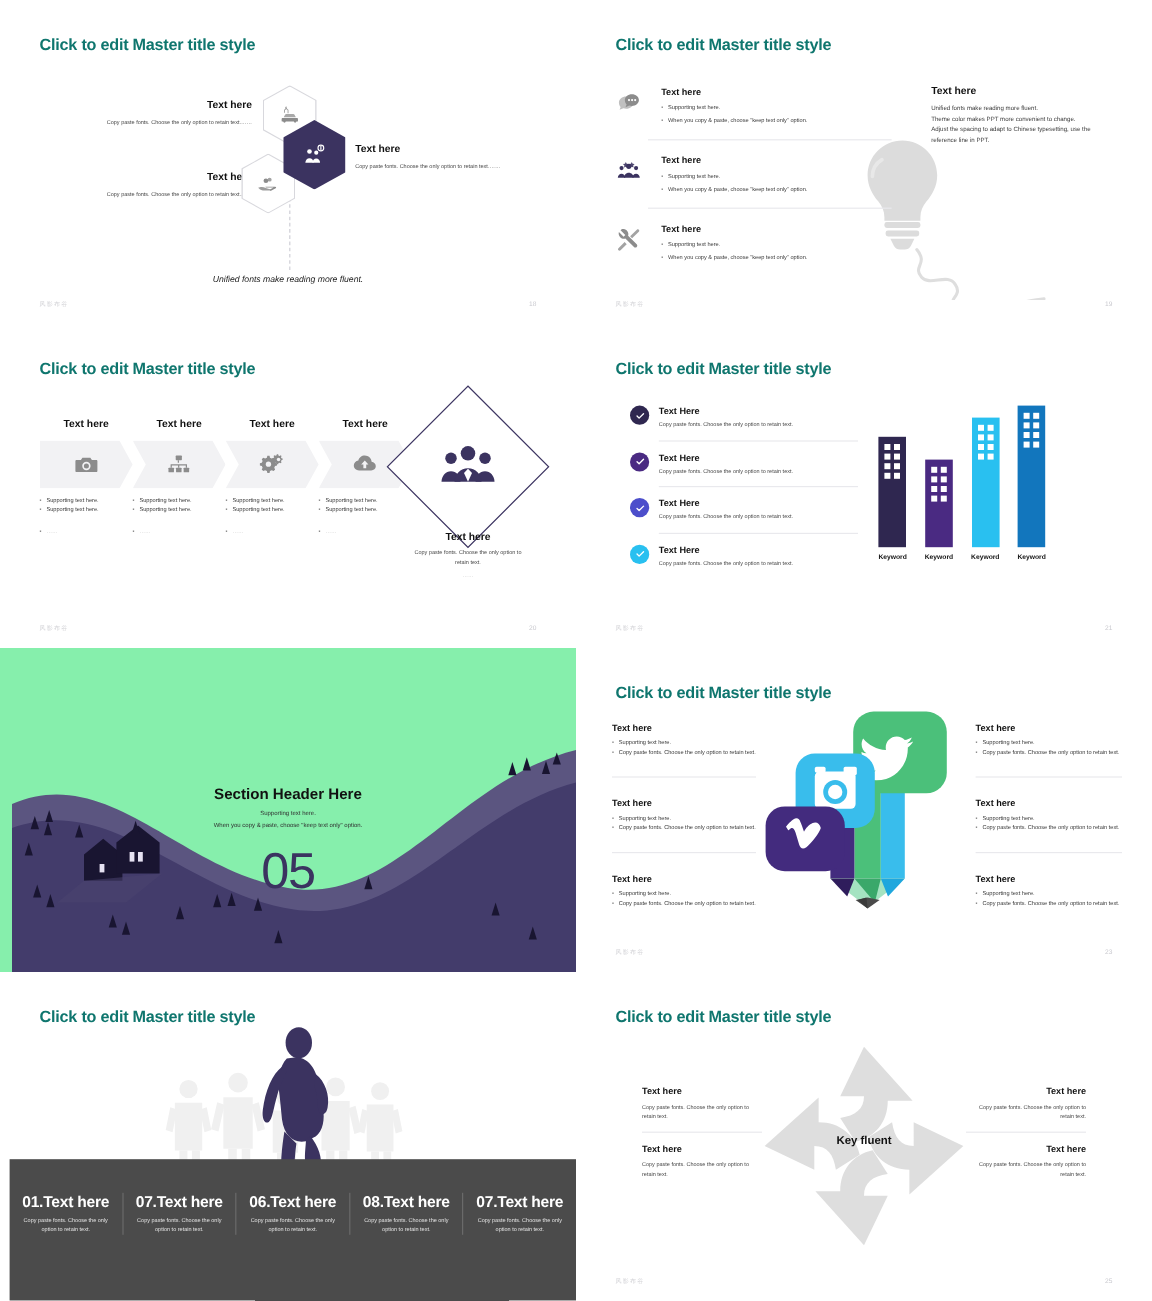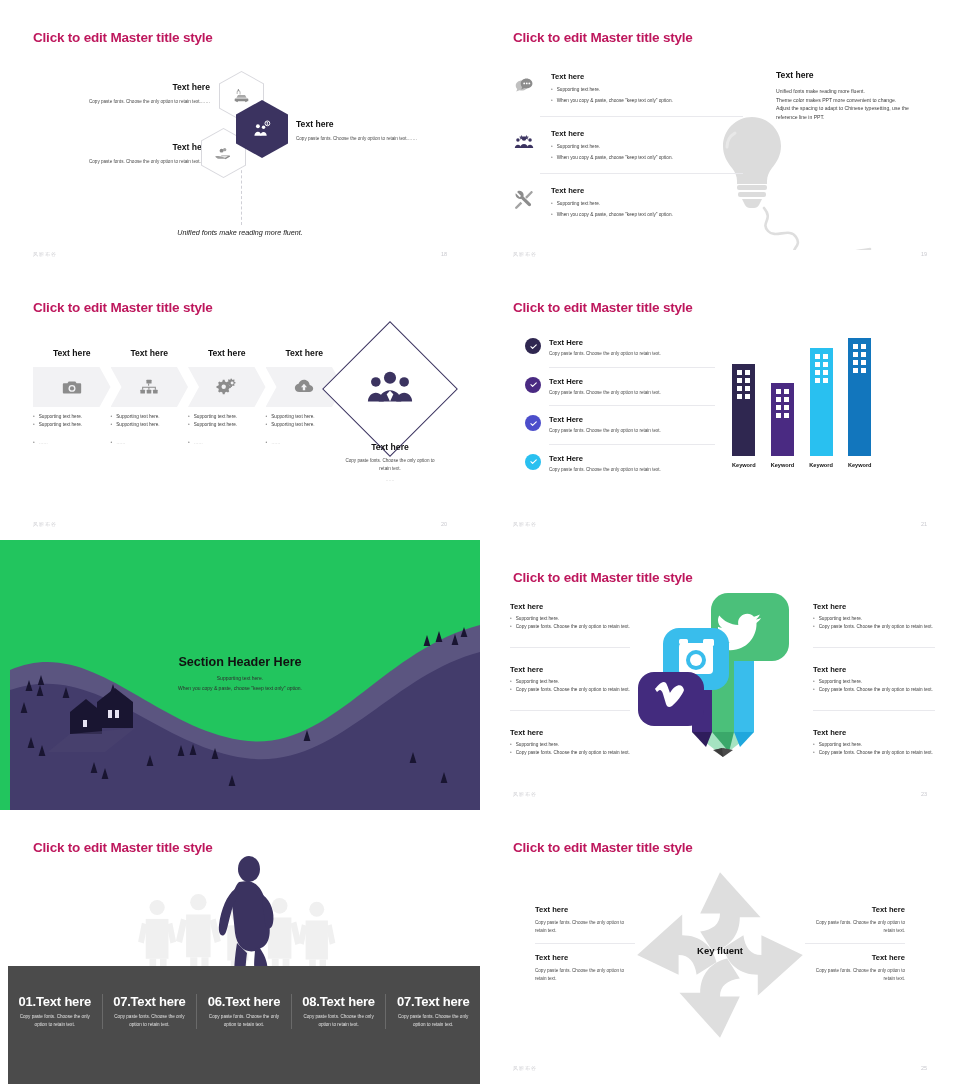--- a/index.html
+++ b/index.html
@@ -7,21 +7,21 @@
   body {
     width:960px; height:1084px;
     font-family:"Liberation Sans", sans-serif;
     color:#1a1a1a;
     overflow:hidden;
   }
   .deck { display:grid; grid-template-columns:480px 480px; grid-template-rows:270px 270px 270px 274px; width:960px; height:1084px; }
   .slide { position:relative; width:480px; overflow:hidden; background:#fff; }
   .slide-title {
     position:absolute; left:33px; top:30px;
-    font-size:13.5px; font-weight:bold; letter-spacing:-0.2px; color:#be185d;
+    font-size:13.5px; font-weight:bold; letter-spacing:-0.2px; color:#0f766e;
   }
   .footer-wm { position:absolute; left:33px; bottom:13px; font-size:5px; color:#d2d2d6; letter-spacing:1px; }
   .footer-num { position:absolute; right:33px; bottom:13px; font-size:5.5px; color:#c9c9cf; }
 
   
   .h-sm { font-size:8.6px; font-weight:bold; color:#111; }
   .h-xs { font-size:7.6px; font-weight:bold; color:#111; }
   .body-xxs { font-size:4.6px; color:#4a4a4a; line-height:1.65; }
   .body-xs { font-size:5.1px; color:#3c3c3c; line-height:1.7; }
   .bullet-row { display:flex; gap:4px; font-size:4.7px; color:#3c3c3c; line-height:1.6; }
@@ -63,21 +63,21 @@
   .bld-group { position:absolute; display:flex; align-items:flex-end; gap:15px; }
   .bld-col { display:flex; flex-direction:column; align-items:center; }
   .bld { width:23px; position:relative; display:flex; flex-direction:column; align-items:center; justify-content:flex-start; padding-top:6px; gap:3px; }
   .bld-row { display:flex; gap:3px; }
   .bld-win { width:5px; height:5px; background:#fff; }
   .kw { margin-top:6px; font-size:5.6px; font-weight:bold; color:#111; }
   .check-circle { width:16px; height:16px; border-radius:50%; display:flex; align-items:center; justify-content:center; flex:0 0 auto; }
   .check-circle svg { width:9px; height:9px; }
 
   
-  .s5 { background:#22c55e; }
+  .s5 { background:#86efac; }
   .s5 .num { position:absolute; font-size:42px; font-weight:300; color:#3b3360; letter-spacing:-1px; font-family:"Liberation Sans", sans-serif; }
 
   
   .dark-bar { position:absolute; left:8px; right:0; bottom:0; background:#4b4b4b; }
   .dark-col { flex:1; padding:0 7px; text-align:center; color:#fff; }
   .dark-col + .dark-col { border-left:1px solid #6a6a6a; }
   .dark-num { font-size:13px; font-weight:bold; letter-spacing:-0.2px; }
   .dark-body { font-size:4.6px; line-height:1.7; color:#e2e2e2; margin-top:4px; }
 
   .faint { color:#bdbdbd; }
@@ -601,20 +601,21 @@
             <path d="M464 87 l3.4 10 h-6.8z"></path>
         </g>
       </g>
     </svg>
 
     <div style="position:absolute; left:0; right:0; top:115px; text-align:center;">
       <div style="font-size:12.6px; font-weight:bold; color:#111;">Section Header Here</div>
       <div style="font-size:5px; color:#2f2f2f; margin-top:6px;">Supporting text here.</div>
       <div style="font-size:5px; color:#2f2f2f; margin-top:4px;">When you copy &amp; paste, choose "keep text only" option.</div>
     </div>
+    <div class="num" style="left:0; right:0; top:162px; text-align:center;">05</div>
   </div>
 
   <div class="slide">
     <div class="slide-title">Click to edit Master title style</div>
 
     <div style="position:absolute; left:155px; top:40px; width:170px; height:195px;">
       <svg viewBox="0 0 170 195" width="170" height="195">
 
         <path d="M77 40 h22 v112 h-22z" fill="#4bc07a"></path>
         <path d="M99 42 h20 v110 h-20z" fill="#39bdec"></path>

